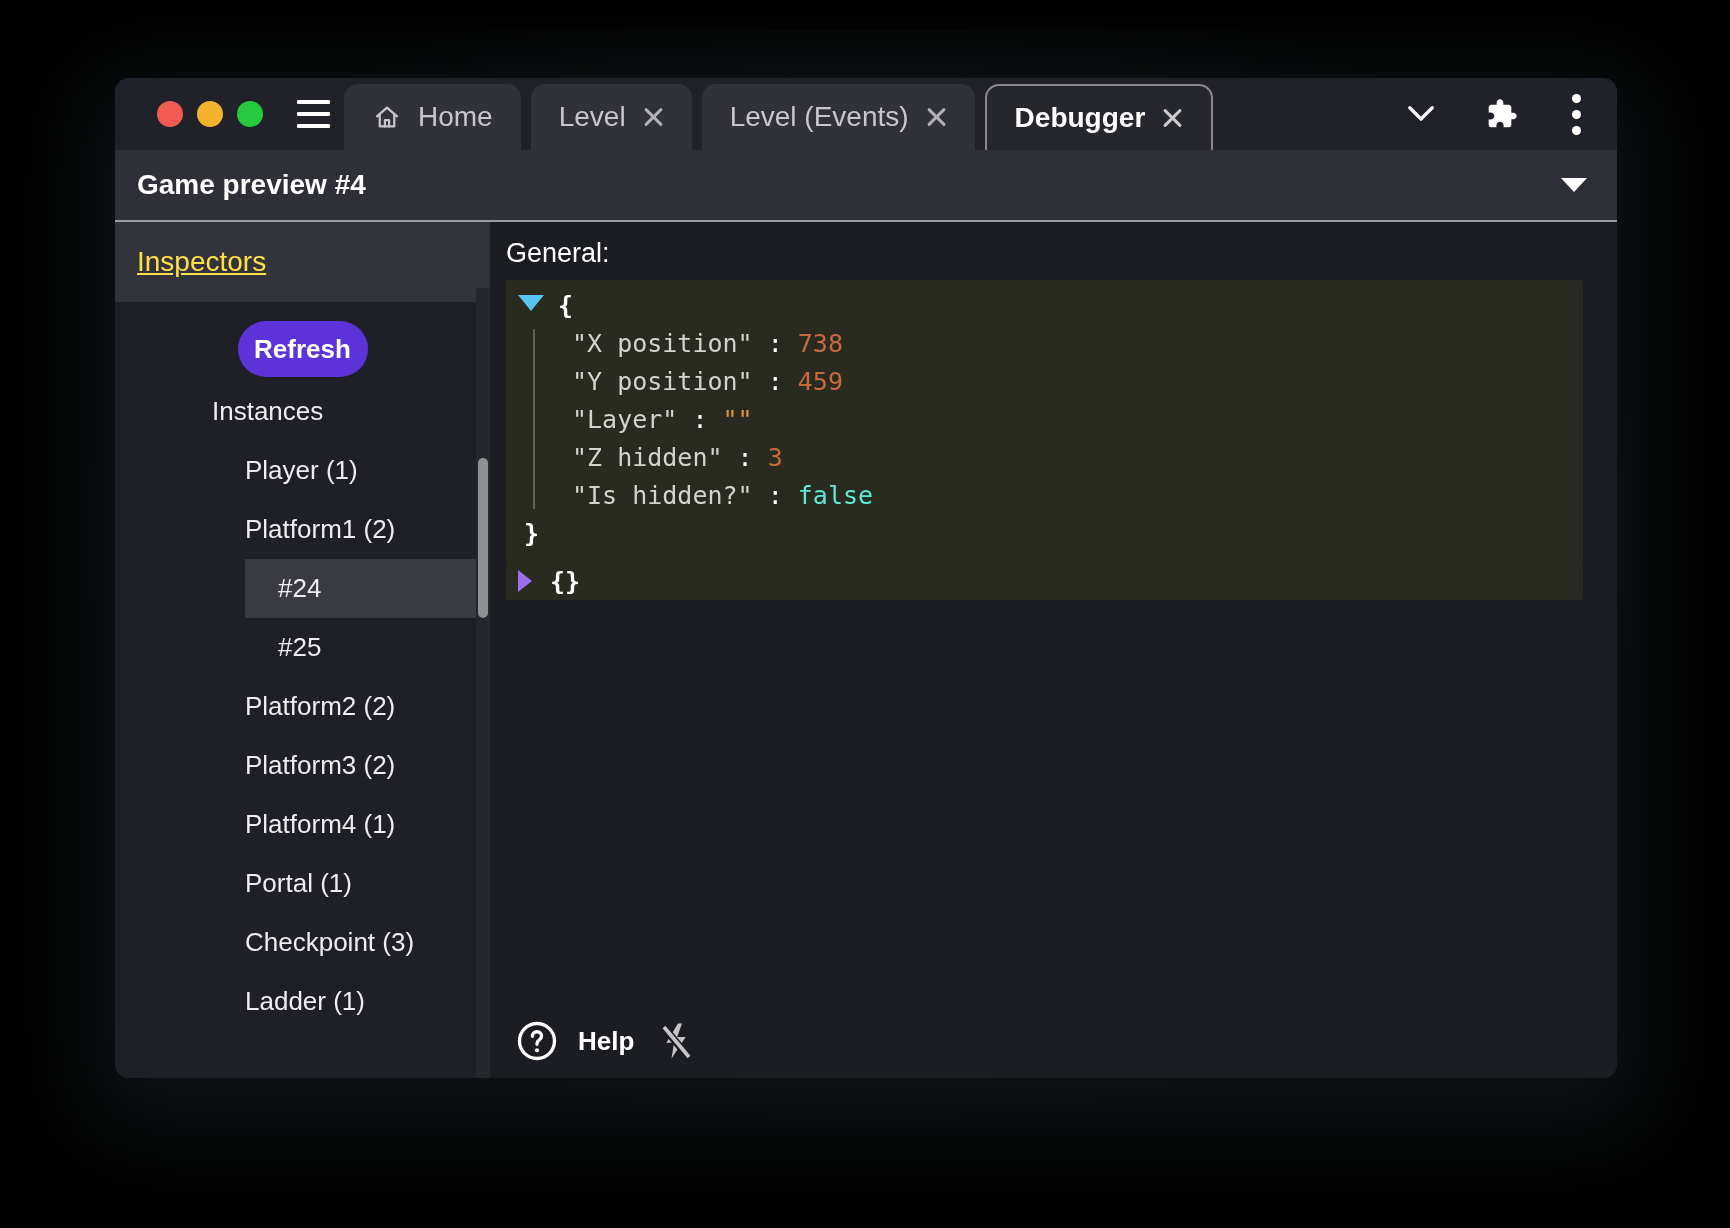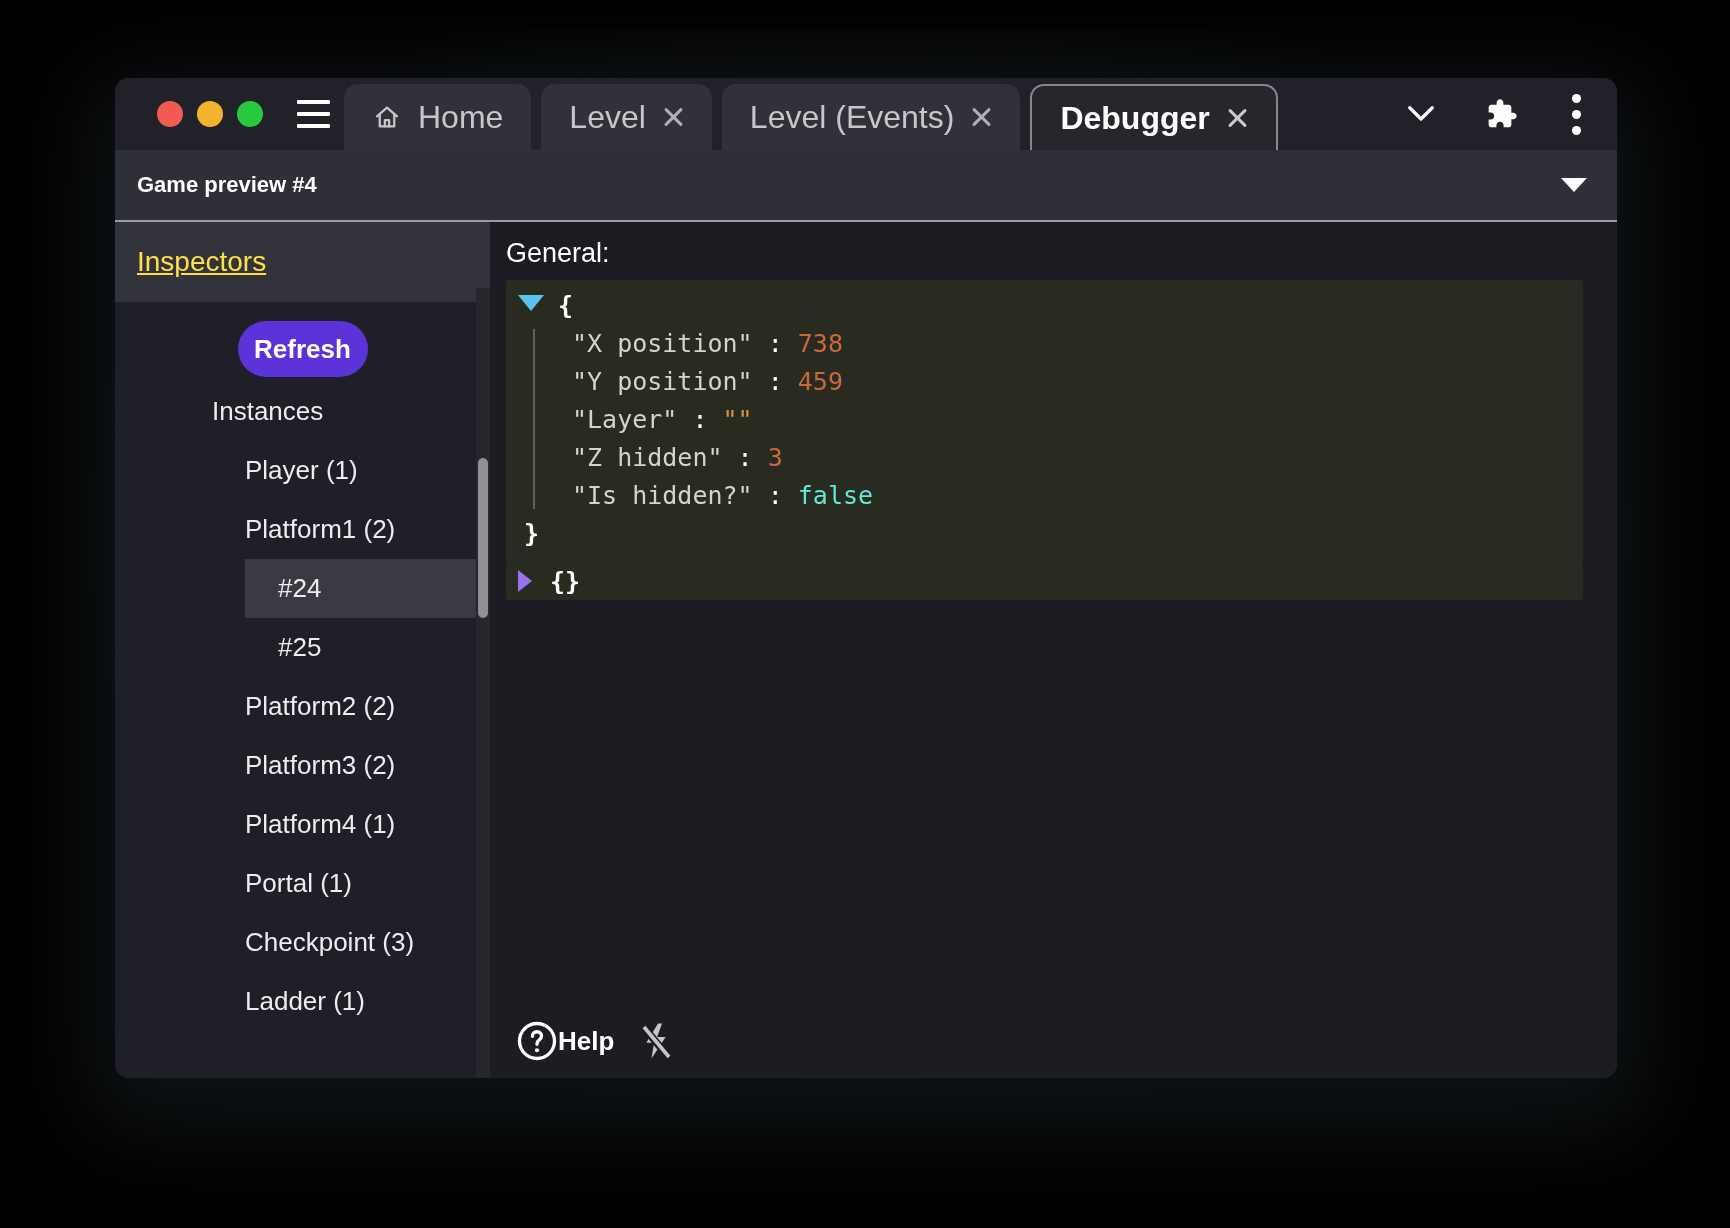--- a/index.html
+++ b/index.html
@@ -13,21 +13,21 @@
 
   
   .titlebar{height:72px;background:#212229;display:flex;align-items:stretch;flex:0 0 auto;}
   .traffic{display:flex;align-items:center;gap:14px;padding:0 0 0 42px;}
   .dot{width:26px;height:26px;border-radius:50%;}
   .dot.red{background:#f15b51;} .dot.yellow{background:#f3b32c;} .dot.green{background:#27c93f;}
   .hamburger{display:flex;flex-direction:column;justify-content:center;gap:8px;margin-left:34px;cursor:pointer;}
   .hamburger i{display:block;width:33px;height:4px;background:#fff;border-radius:1px;}
   .tabs{display:flex;align-items:flex-end;margin-left:14px;gap:10px;}
   .tab{height:66px;display:flex;align-items:center;justify-content:center;gap:16px;
-       background:#313239;border-radius:14px 14px 0 0;color:#c6c6cb;font-size:32px;
+       background:#313239;border-radius:14px 14px 0 0;color:#c6c6cb;font-size:28px;
        padding:0 28px;box-sizing:border-box;cursor:pointer;}
   .tab.active{background:#26272d;border:2px solid #87878c;border-bottom:none;color:#fff;font-weight:600;}
   .tab .x{width:22px;height:22px;position:relative;opacity:.85;flex:0 0 auto;}
   .tab .x::before,.tab .x::after{content:"";position:absolute;left:10px;top:-1px;width:3px;height:24px;background:#c6c6cb;border-radius:2px;}
   .tab .x::before{transform:rotate(45deg);} .tab .x::after{transform:rotate(-45deg);}
   .tab.active .x::before,.tab.active .x::after{background:#e8e8ec;}
   .titlebar-right{margin-left:auto;display:flex;align-items:center;gap:50px;padding-right:32px;}
   .tb-icon{display:flex;align-items:center;justify-content:center;cursor:pointer;}
   .kebab{display:flex;flex-direction:column;gap:7px;padding:4px;}
   .kebab i{width:9px;height:9px;border-radius:50%;background:#fff;}
@@ -37,21 +37,21 @@
            gap:26px;padding-right:19px;flex:0 0 auto;}
   .pause-btn{display:flex;align-items:center;justify-content:center;gap:24px;width:168px;height:62px;
              border:2px solid #8d8d92;border-radius:18px;box-sizing:border-box;cursor:pointer;margin-left:-8px;}
   .pause-bars{display:flex;gap:9px;}
   .pause-bars i{width:4px;height:28px;background:#d9ccf7;border-radius:2px;}
   .pause-label{color:#ddd3f5;font-size:27px;font-weight:700;}
 
   
   .preview-row{height:70px;background:#2e2f37;border-bottom:2px solid #9b9ca2;display:flex;
                align-items:center;padding:0 30px 0 22px;flex:0 0 auto;cursor:pointer;}
-  .preview-label{color:#fff;font-size:22px;font-weight:700;}
+  .preview-label{color:#fff;font-size:28px;font-weight:700;}
   .caret-down{margin-left:auto;width:0;height:0;border-left:13px solid transparent;
               border-right:13px solid transparent;border-top:14px solid #fff;}
 
   
   .body{flex:1;display:flex;min-height:0;}
   .sidebar{width:375px;flex:0 0 auto;background:#1f2027;position:relative;display:flex;flex-direction:column;}
   .sidebar-header{height:80px;background:#33343b;color:#fde047;font-size:28px;display:flex;
                   align-items:center;padding-left:22px;flex:0 0 auto;text-decoration:underline;}
   .refresh-btn{margin:19px auto 0;width:130px;height:56px;border:none;border-radius:28px;
                background:#5b33d9;color:#fff;font-size:26px;font-weight:700;
@@ -80,21 +80,21 @@
   .k::before,.k::after{content:'"';}
   .c{color:#fff;}
   .v.num{color:#c9693c;} .v.str{color:#e5913c;} .v.bool{color:#5eead4;}
   .json-close{padding-left:6px;}
   .vars-bar{background:#292a20;border-radius:2px;height:38px;display:flex;align-items:center;gap:18px;
             padding:0 12px;flex:0 0 auto;font-family:"DejaVu Sans Mono","Liberation Mono",monospace;
             font-size:25px;}
   .arrow-right{width:0;height:0;border-top:11px solid transparent;border-bottom:11px solid transparent;
                border-left:14px solid #9b6ff0;cursor:pointer;}
   .help-row{margin-top:auto;display:flex;align-items:center;gap:22px;padding:0 0 16px 10px;flex:0 0 auto;}
-  .help-btn{display:flex;align-items:center;cursor:pointer;}
+  .help-btn{display:flex;align-items:center;gap:20px;cursor:pointer;}
   .help-label{color:#fff;font-size:26px;font-weight:700;}
 </style>
 </head>
 <body>
 
 <div class="canvas">
   <div class="glow"></div>
   <div class="window">
 
     <div class="titlebar">

